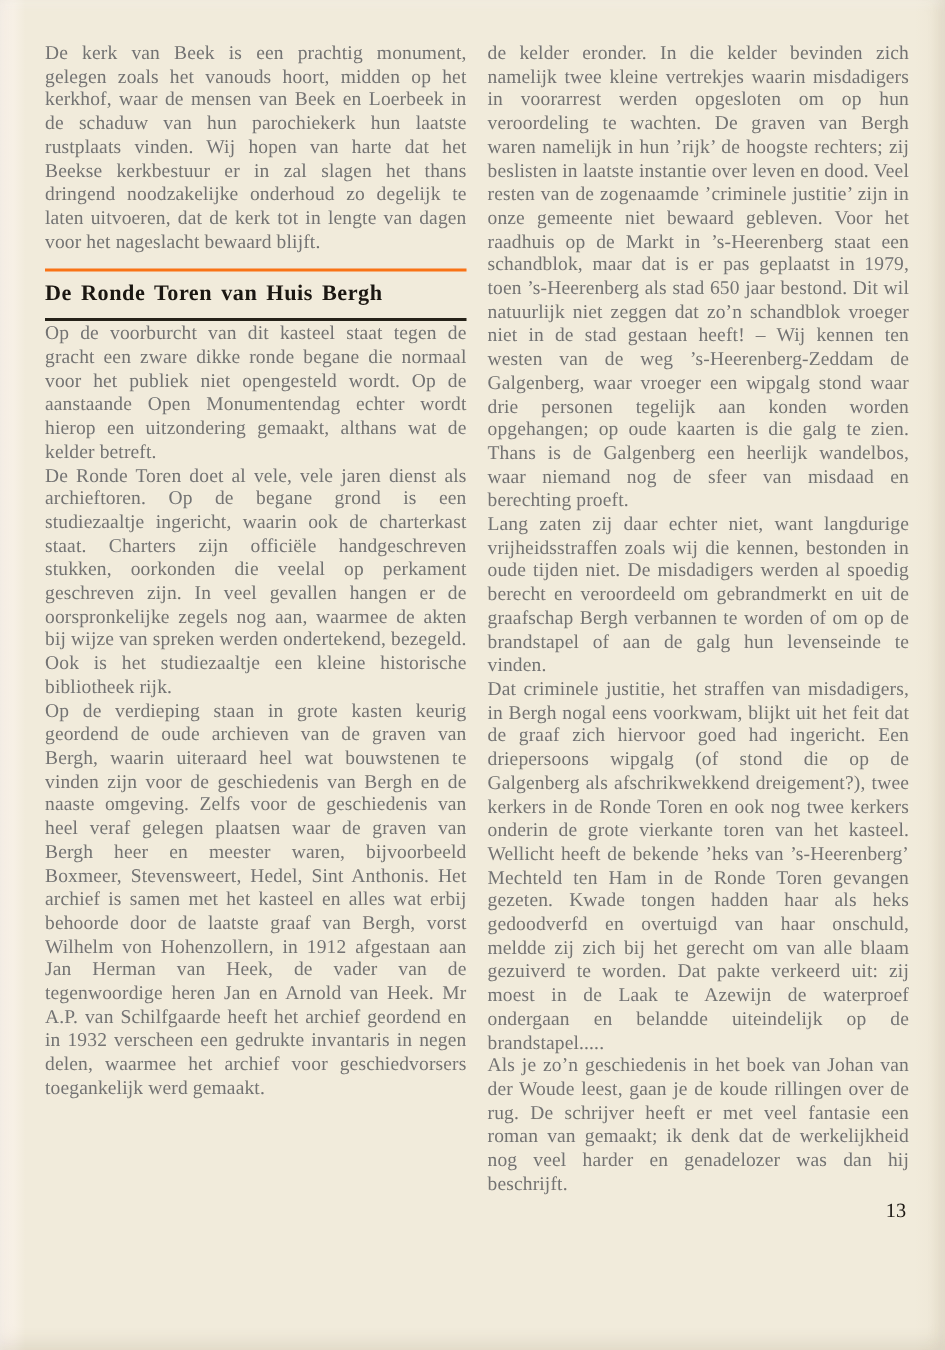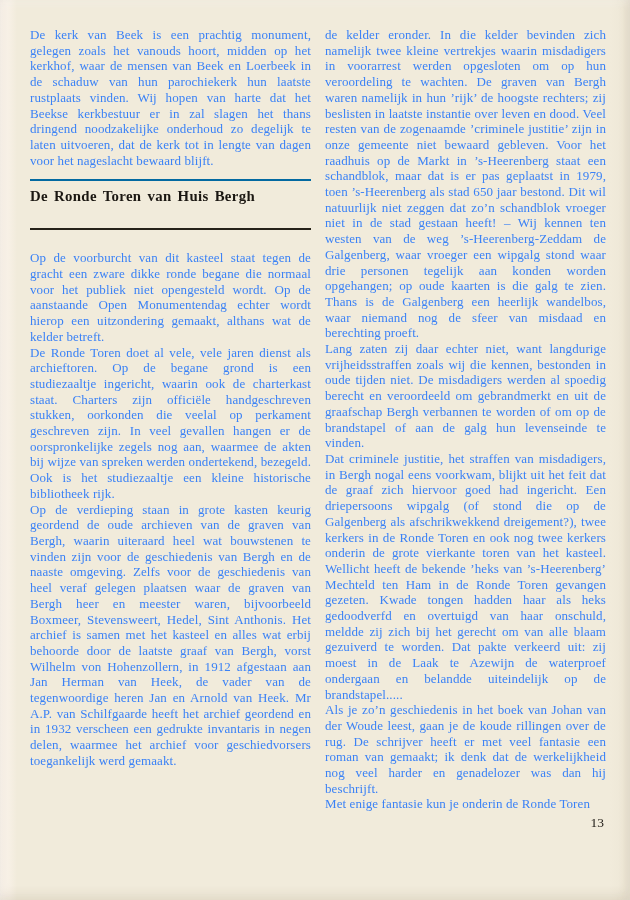--- a/index.html
+++ b/index.html
@@ -31,28 +31,28 @@
     gap: 14px;
   }
   .col {
     width: 281px;
   }
   .col p {
     margin: 0;
     text-align: justify;
     font-size: 13px;
     line-height: 15.7px;
-    color: #3b82f6;
+    color: #737373;
     letter-spacing: 0.1px;
   }
   .heading-block {
-    border-top: 2px solid #0369a1;
+    border-top: 2px solid #f97316;
     border-bottom: 2px solid #262219;
-    margin: 11px 0 20px 0;
-    padding: 7px 0 24px 0;
+    margin: 11px 0 0 0;
+    padding: 7px 0 8px 0;
   }
   .heading-block h2 {
     margin: 0;
     font-size: 14.8px;
     line-height: 16px;
     font-weight: bold;
     color: #1b1712;
     letter-spacing: 0.35px;
     word-spacing: 2px;
   }
@@ -81,19 +81,18 @@
       <p>Op de voorburcht van dit kasteel staat tegen de gracht een zware dikke ronde begane die normaal voor het publiek niet opengesteld wordt. Op de aanstaande Open Monumentendag echter wordt hierop een uitzondering gemaakt, althans wat de kelder betreft.</p>
       <p>De Ronde Toren doet al vele, vele jaren dienst als archieftoren. Op de begane grond is een studiezaaltje ingericht, waarin ook de charterkast staat. Charters zijn officiële handgeschreven stukken, oorkonden die veelal op perkament geschreven zijn. In veel gevallen hangen er de oorspronkelijke zegels nog aan, waarmee de akten bij wijze van spreken werden ondertekend, bezegeld. Ook is het studiezaaltje een kleine historische bibliotheek rijk.</p>
       <p>Op de verdieping staan in grote kasten keurig geordend de oude archieven van de graven van Bergh, waarin uiteraard heel wat bouwstenen te vinden zijn voor de geschiedenis van Bergh en de naaste omgeving. Zelfs voor de geschiedenis van heel veraf gelegen plaatsen waar de graven van Bergh heer en meester waren, bijvoorbeeld Boxmeer, Stevensweert, Hedel, Sint Anthonis. Het archief is samen met het kasteel en alles wat erbij behoorde door de laatste graaf van Bergh, vorst Wilhelm von Hohenzollern, in 1912 afgestaan aan Jan Herman van Heek, de vader van de tegenwoordige heren Jan en Arnold van Heek. Mr A.P. van Schilfgaarde heeft het archief geordend en in 1932 verscheen een gedrukte invantaris in negen delen, waarmee het archief voor geschiedvorsers toegankelijk werd gemaakt.</p>
     </div>
 
     <div class="col">
       <p>de kelder eronder. In die kelder bevinden zich namelijk twee kleine vertrekjes waarin misdadigers in voorarrest werden opgesloten om op hun veroordeling te wachten. De graven van Bergh waren namelijk in hun ’rijk’ de hoogste rechters; zij beslisten in laatste instantie over leven en dood. Veel resten van de zogenaamde ’criminele justitie’ zijn in onze gemeente niet bewaard gebleven. Voor het raadhuis op de Markt in ’s-Heerenberg staat een schandblok, maar dat is er pas geplaatst in 1979, toen ’s-Heerenberg als stad 650 jaar bestond. Dit wil natuurlijk niet zeggen dat zo’n schandblok vroeger niet in de stad gestaan heeft! – Wij kennen ten westen van de weg ’s-Heerenberg-Zeddam de Galgenberg, waar vroeger een wipgalg stond waar drie personen tegelijk aan konden worden opgehangen; op oude kaarten is die galg te zien. Thans is de Galgenberg een heerlijk wandelbos, waar niemand nog de sfeer van misdaad en berechting proeft.</p>
       <p>Lang zaten zij daar echter niet, want langdurige vrijheidsstraffen zoals wij die kennen, bestonden in oude tijden niet. De misdadigers werden al spoedig berecht en veroordeeld om gebrandmerkt en uit de graafschap Bergh verbannen te worden of om op de brandstapel of aan de galg hun levenseinde te vinden.</p>
       <p>Dat criminele justitie, het straffen van misdadigers, in Bergh nogal eens voorkwam, blijkt uit het feit dat de graaf zich hiervoor goed had ingericht. Een driepersoons wipgalg (of stond die op de Galgenberg als afschrikwekkend dreigement?), twee kerkers in de Ronde Toren en ook nog twee kerkers onderin de grote vierkante toren van het kasteel. Wellicht heeft de bekende ’heks van ’s-Heerenberg’ Mechteld ten Ham in de Ronde Toren gevangen gezeten. Kwade tongen hadden haar als heks gedoodverfd en overtuigd van haar onschuld, meldde zij zich bij het gerecht om van alle blaam gezuiverd te worden. Dat pakte verkeerd uit: zij moest in de Laak te Azewijn de waterproef ondergaan en belandde uiteindelijk op de brandstapel.....</p>
       <p>Als je zo’n geschiedenis in het boek van Johan van der Woude leest, gaan je de koude rillingen over de rug. De schrijver heeft er met veel fantasie een roman van gemaakt; ik denk dat de werkelijkheid nog veel harder en genadelozer was dan hij beschrijft.</p>
-      <p>Met enige fantasie kun je onderin de Ronde Toren</p>
 
       <div class="pagenum">13</div>
     </div>
 
   </div>
 </div>
 
 </body></html>

